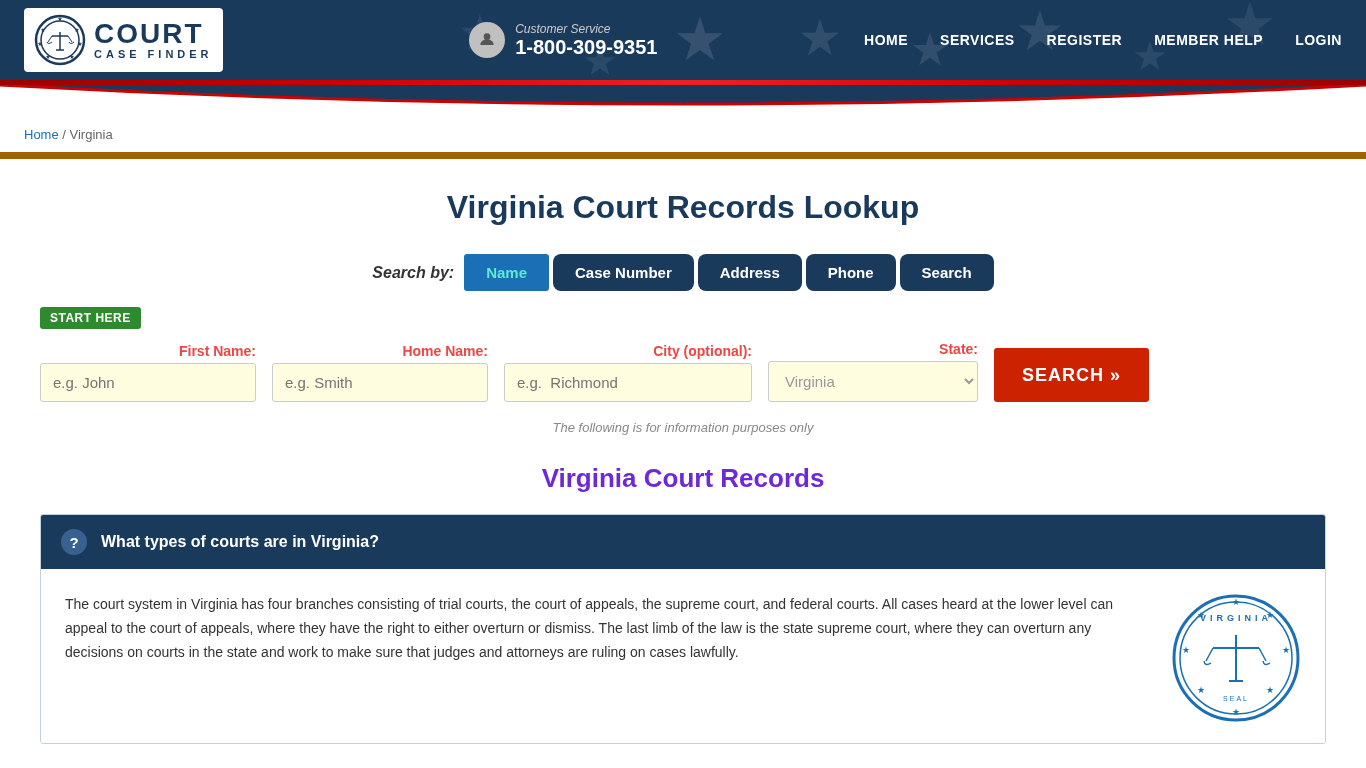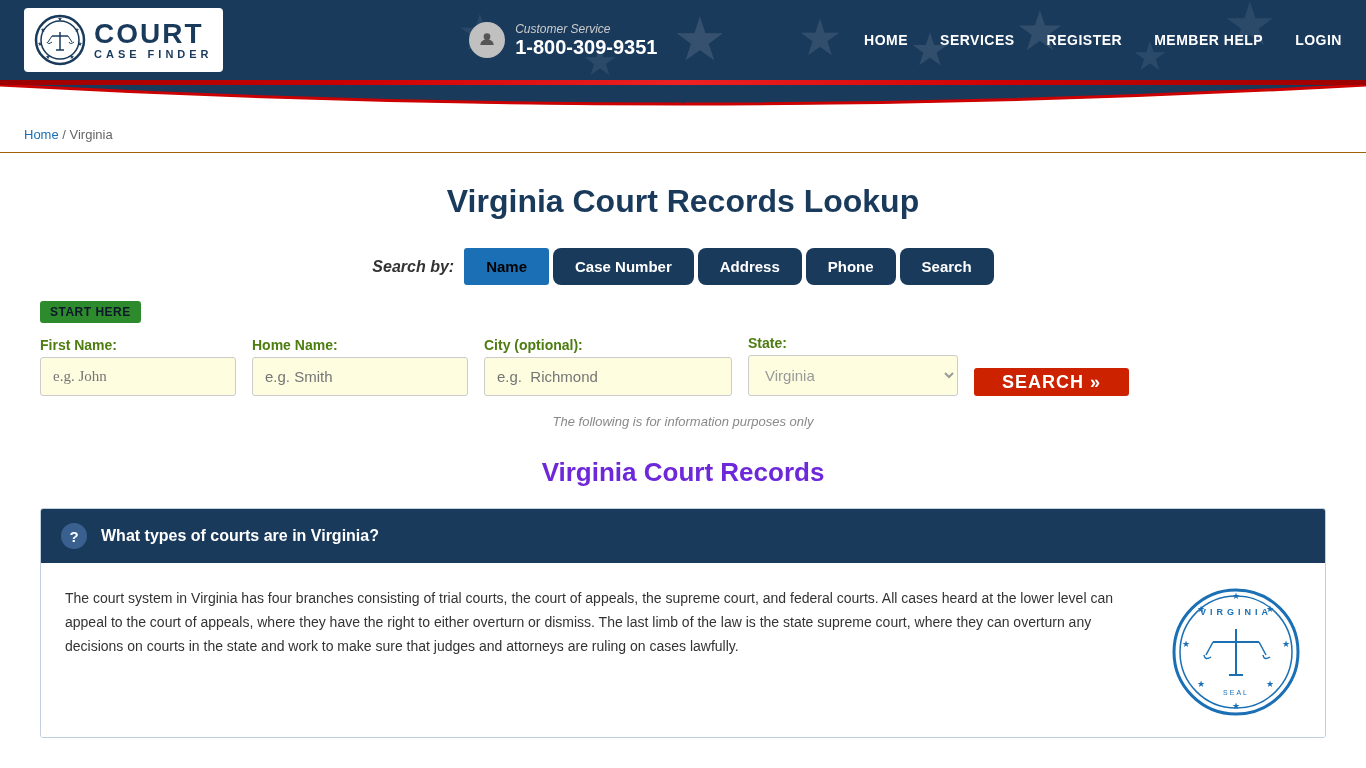--- a/index.html
+++ b/index.html
@@ -99,21 +99,21 @@
       font-size: 14px;
       font-weight: 700;
       letter-spacing: 0.5px;
       cursor: pointer;
     }
 
     
     .breadcrumb {
       padding: 10px 24px;
       background: #fff;
-      border-bottom: 1px solid #a16207;
+      border-bottom: 7px solid #a16207;
       font-size: 13px;
     }
     .breadcrumb a {
       color: #1a6fb5;
       text-decoration: none;
     }
     .breadcrumb span { color: #666; }
 
     
     .main-content {
@@ -155,36 +155,36 @@
     .tab-btn {
       padding: 10px 22px;
       font-size: 15px;
       font-weight: 600;
       border: none;
       cursor: pointer;
       border-radius: 3px;
     }
     .tab-btn.active {
       background: #1a6fb5;
-      color: #000000;
+      color: #5eead4;
     }
     .tab-btn.inactive {
       background: #1a3a5c;
       color: #fff;
       border-radius: 8px;
     }
 
     
     .form-container {
       background: #fff;
     }
     .start-here-badge {
       display: inline-block;
       background: #2d8a2d;
-      color: #0f172a;
+      color: #ffffff;
       font-size: 12px;
       font-weight: 700;
       padding: 4px 10px;
       border-radius: 3px;
       margin-bottom: 8px;
       letter-spacing: 0.5px;
     }
     .form-row {
       display: flex;
       align-items: flex-end;
@@ -192,51 +192,52 @@
       margin-top: 4px;
     }
     .form-group {
       display: flex;
       flex-direction: column;
       gap: 4px;
     }
     .form-group label {
       font-size: 14px;
       font-weight: 600;
-      color: #4d7c0f;
+      color: #ef4444;
+      text-align: right;
     }
     .form-group input,
     .form-group select {
       padding: 10px 12px;
       font-size: 15px;
       border: 1px solid #ccc;
       border-radius: 3px;
       background: #fffde0;
       color: #999;
       outline: none;
     }
-    .input-firstname { width: 196px; font-family: Liberation Serif, serif; }
+    .input-firstname { width: 216px; }
     .input-lastname { width: 216px; }
     .input-city { width: 248px; }
     .select-state { width: 210px; }
 
     .search-btn {
       background: #cc2200;
       color: #fff;
       border: none;
       padding: 11px 28px;
       font-size: 18px;
       font-weight: 700;
       border-radius: 3px;
       cursor: pointer;
       display: flex;
       align-items: center;
       gap: 6px;
       letter-spacing: 1px;
-      height: 28px;
+      height: 54px;
     }
 
     .info-note {
       text-align: center;
       font-style: italic;
       color: #888;
       font-size: 13px;
       margin-top: 18px;
       margin-bottom: 28px;
     }

